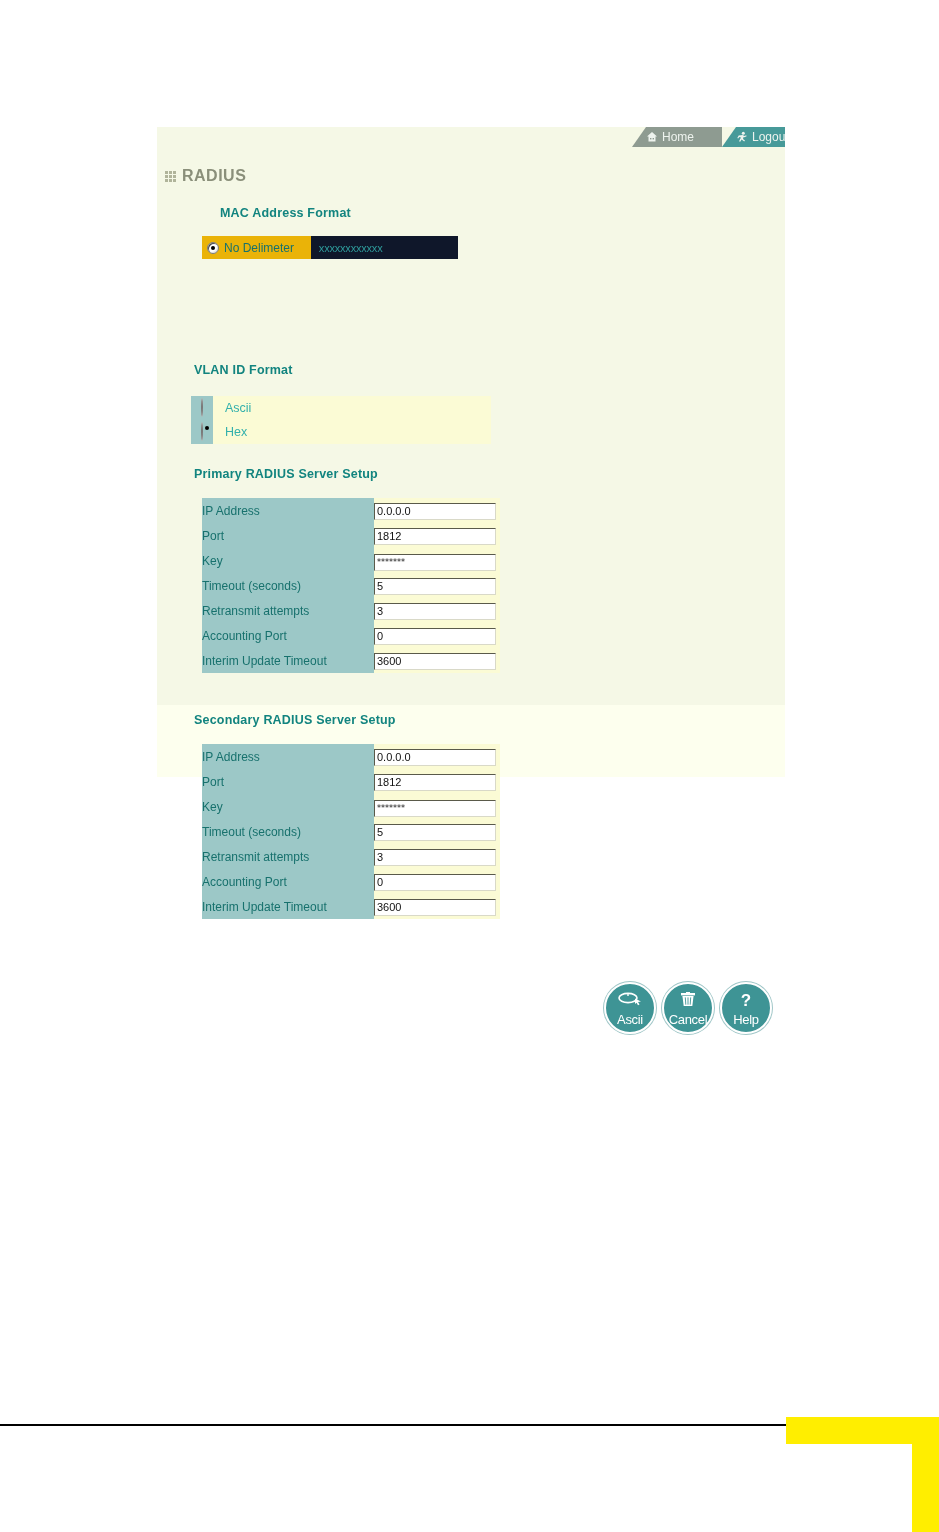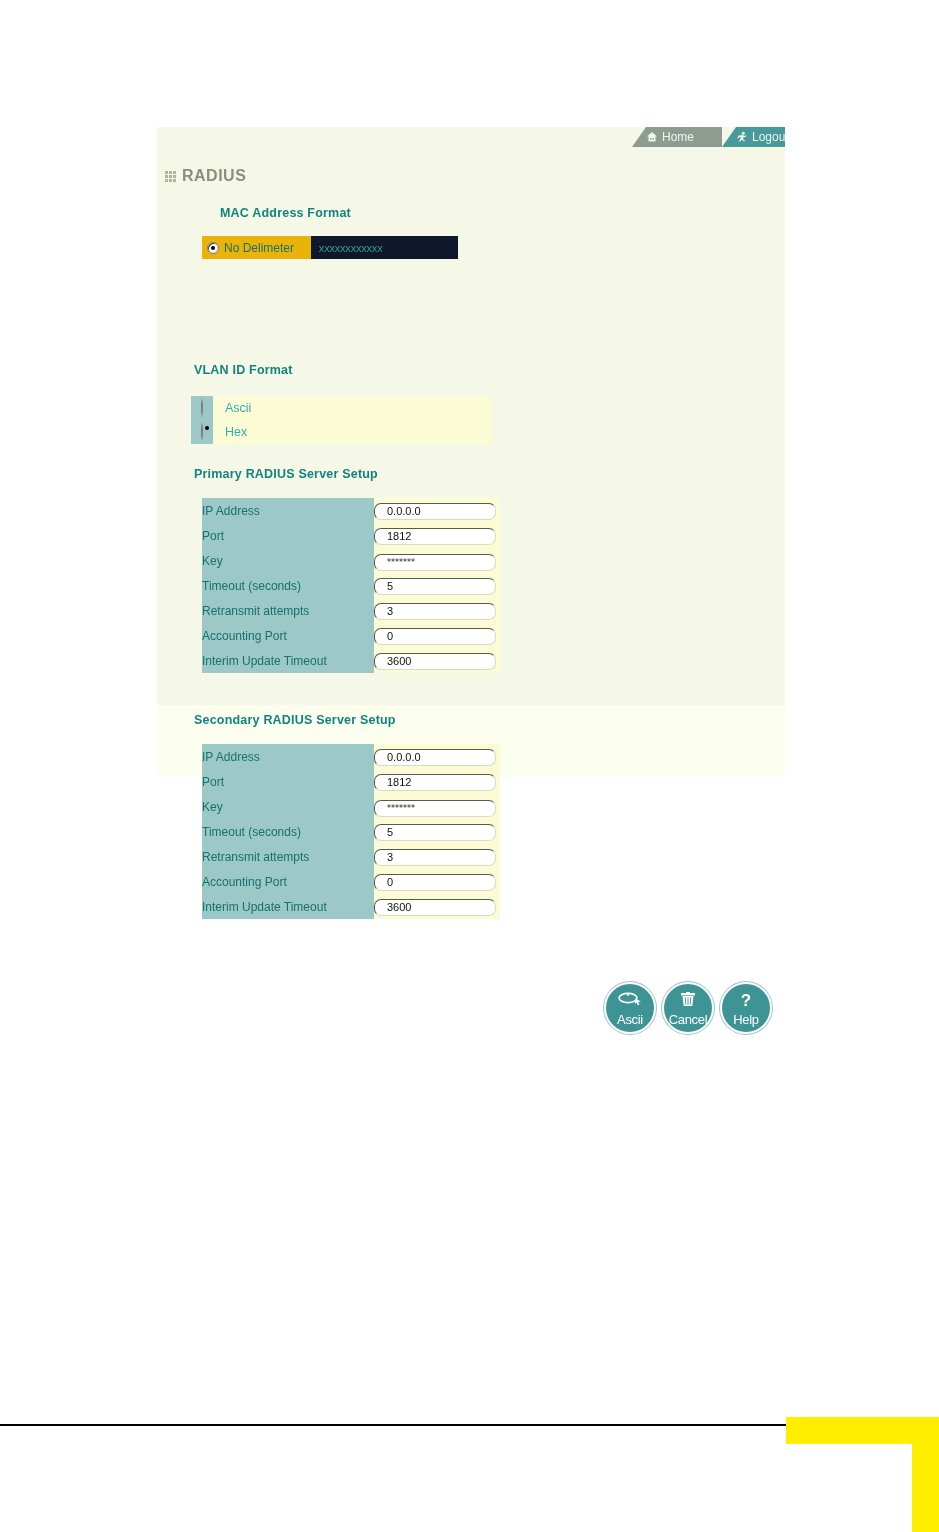--- a/index.html
+++ b/index.html
@@ -227,24 +227,23 @@
     height: 17px;
     box-sizing: border-box;
     background: #ffffff;
     border-top: 1px solid #5a5a4a;
     border-left: 1px solid #5a5a4a;
     border-right: 1px solid #d9d9c8;
     border-bottom: 1px solid #d9d9c8;
     font-family: "Liberation Sans", sans-serif;
     font-size: 11px;
     color: #101010;
-    padding: 0 12px;
+    padding: 0 2px;
     line-height: 15px;
     outline: none;
-    border-radius: 7px;
   }
   .txtbox-mask {
     font-family: "DejaVu Sans", sans-serif;
     font-size: 8px;
     letter-spacing: 0px;
     color: #101010;
   }
 
   
   #action-buttons {

